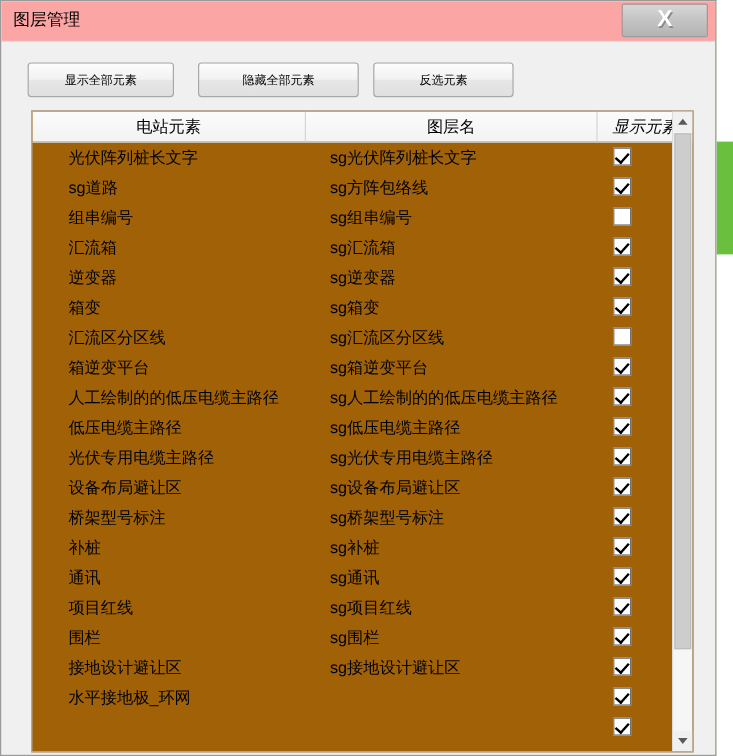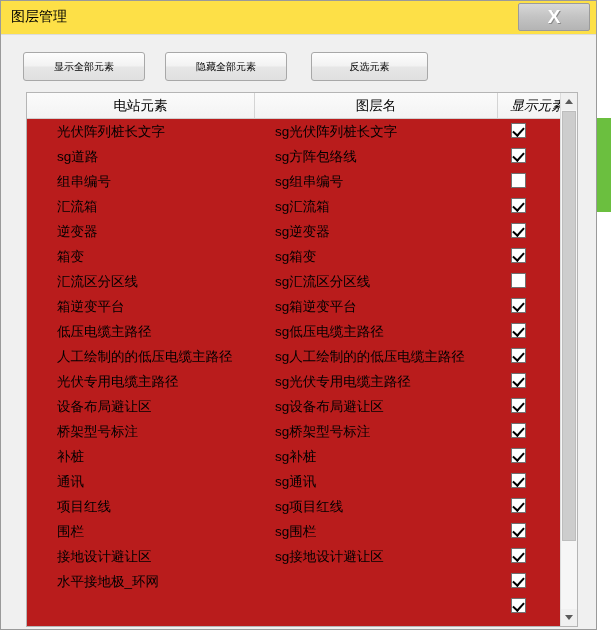--- a/index.html
+++ b/index.html
@@ -53,21 +53,21 @@
     height: 630px;
     background: #f0f0f0;
     border: 1px solid #9a9a9a;
     box-sizing: border-box;
     overflow: hidden;
   }
 
   .titlebar {
     position: relative;
     height: 33px;
-    background: #fde047;
+    background: #fca5a5;
     border-bottom: 1px solid #dcdcdc;
   }
   .titlebar .title {
     position: absolute;
     left: 10px;
     top: 7px;
     font-size: 14px;
     color: #000000;
     white-space: nowrap;
   }
@@ -116,31 +116,31 @@
     box-sizing: border-box;
     font-size: 10px;
     color: #000;
     display: flex;
     align-items: center;
     justify-content: center;
     cursor: pointer;
     padding: 0 10px;
   }
   #btn-show-all { left: 22px; width: 122px; }
-  #btn-hide-all { left: 164px; width: 122px; }
+  #btn-hide-all { left: 164px; width: 134px; }
   #btn-invert   { left: 310px; width: 117px; }
 
   .table-frame {
     position: absolute;
     left: 25px;
     top: 91px;
     width: 552px;
     height: 535px;
     border: 1px solid #b5b5b5;
-    background: #b91c1c;
+    background: #a16207;
     box-sizing: border-box;
     overflow: hidden;
   }
 
   .head-row {
     position: relative;
     height: 26px;
     background: linear-gradient(to bottom, #fbfbfb 0%, #f3f3f3 100%);
     border-bottom: 1px solid #cfcfcf;
     box-sizing: border-box;
@@ -324,27 +324,27 @@
           <div class="cell-name">汇流区分区线</div>
           <div class="cell-layer">sg汇流区分区线</div>
           <div class="cell-check"></div>
         </div>
         <div class="row">
           <div class="cell-name">箱逆变平台</div>
           <div class="cell-layer">sg箱逆变平台</div>
           <div class="cell-check checked"></div>
         </div>
         <div class="row">
+          <div class="cell-name">人工绘制的的低压电缆主路径</div>
+          <div class="cell-layer">sg人工绘制的的低压电缆主路径</div>
+          <div class="cell-check checked"></div>
+        </div>
+        <div class="row">
           <div class="cell-name">低压电缆主路径</div>
           <div class="cell-layer">sg低压电缆主路径</div>
-          <div class="cell-check checked"></div>
-        </div>
-        <div class="row">
-          <div class="cell-name">人工绘制的的低压电缆主路径</div>
-          <div class="cell-layer">sg人工绘制的的低压电缆主路径</div>
           <div class="cell-check checked"></div>
         </div>
         <div class="row">
           <div class="cell-name">光伏专用电缆主路径</div>
           <div class="cell-layer">sg光伏专用电缆主路径</div>
           <div class="cell-check checked"></div>
         </div>
         <div class="row">
           <div class="cell-name">设备布局避让区</div>
           <div class="cell-layer">sg设备布局避让区</div>

